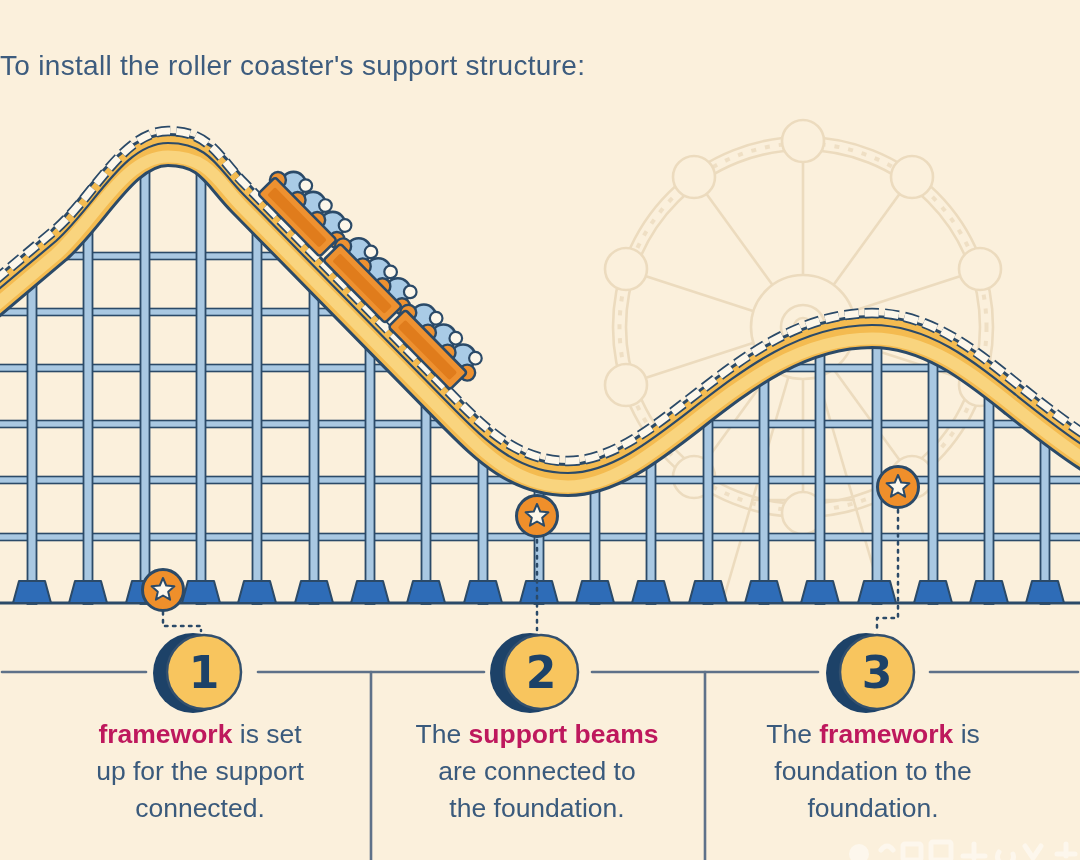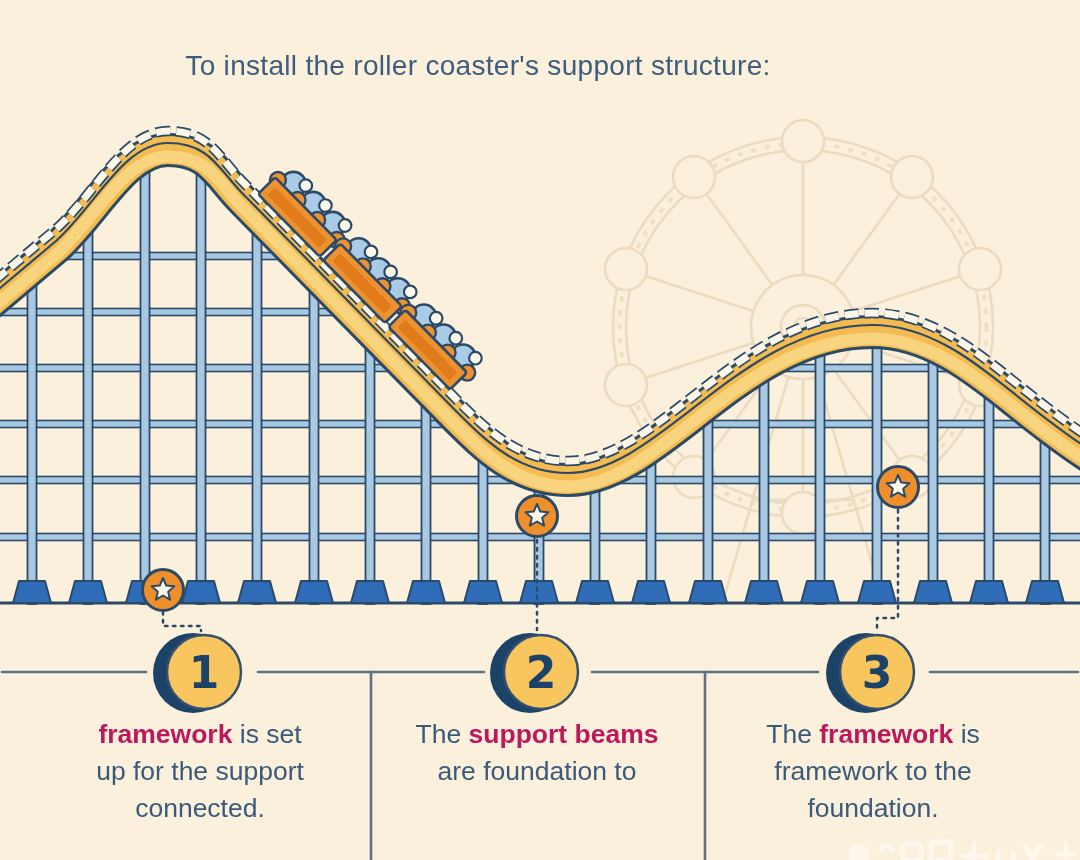--- a/index.html
+++ b/index.html
@@ -4,21 +4,21 @@
 <style>
   html,body{margin:0;padding:0;}
   body{
     width:1080px;height:860px;overflow:hidden;position:relative;
     background:#fbf0dc;
     font-family:"Liberation Sans","DejaVu Sans",sans-serif;
   }
   #scene{position:absolute;left:0;top:0;}
   .page-title{
     position:absolute;top:50px;left:0;width:956px;
-    text-align:center;font-size:28px;letter-spacing:.3px;
+    text-align:left;font-size:28px;letter-spacing:.3px;
     color:#3d5c7e;font-weight:normal;
   }
   .step-text{
     position:absolute;top:716px;width:340px;text-align:center;
     font-size:26.5px;line-height:37px;color:#3a5a7c;
   }
   .step-text b{color:#be185d;font-weight:bold;}
   #step-text-1{left:30px;}
   #step-text-2{left:367px;}
   #step-text-3{left:703px;}
@@ -240,26 +240,27 @@
 <div class="page-title">To install the roller coaster's support structure:</div>
 
 <div class="step-text" id="step-text-1">
   <div><span></span><b>framework</b><span> is set</span></div>
   <div><span>up for the support</span><b></b><span></span></div>
   <div><span>connected.</span><b></b><span></span></div>
 </div>
 
 <div class="step-text" id="step-text-2">
   <div><span>The </span><b>support beams</b><span></span></div>
-  <div><span>are foundation to</span><b></b><span></span></div>
+  <div><span>are connected to</span><b></b><span></span></div>
+  <div><span>the foundation.</span><b></b><span></span></div>
 </div>
 
 <div class="step-text" id="step-text-3">
   <div><span>The </span><b>framework</b><span> is</span></div>
-  <div><span>framework to the</span><b></b><span></span></div>
+  <div><span>foundation to the</span><b></b><span></span></div>
   <div><span>foundation.</span><b></b><span></span></div>
 </div>
 
 <div class="watermark">
   <svg width="235" height="24" viewBox="0 0 235 24">
     <g fill="none" stroke="#ffffff" stroke-width="5" stroke-linecap="round" opacity=".85">
       <circle cx="14" cy="18" r="10" fill="#ffffff" stroke="none"></circle>
       <path d="M36 14 q6 -8 12 0"></path>
       <rect x="58" y="8" width="18" height="16" rx="2"></rect>
       <rect x="86" y="6" width="20" height="18" rx="2"></rect>

